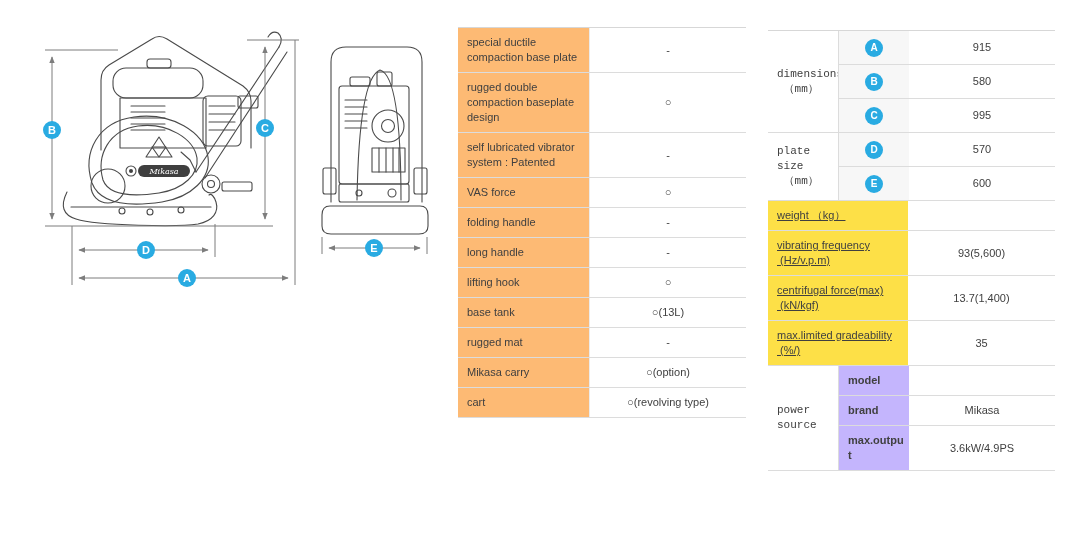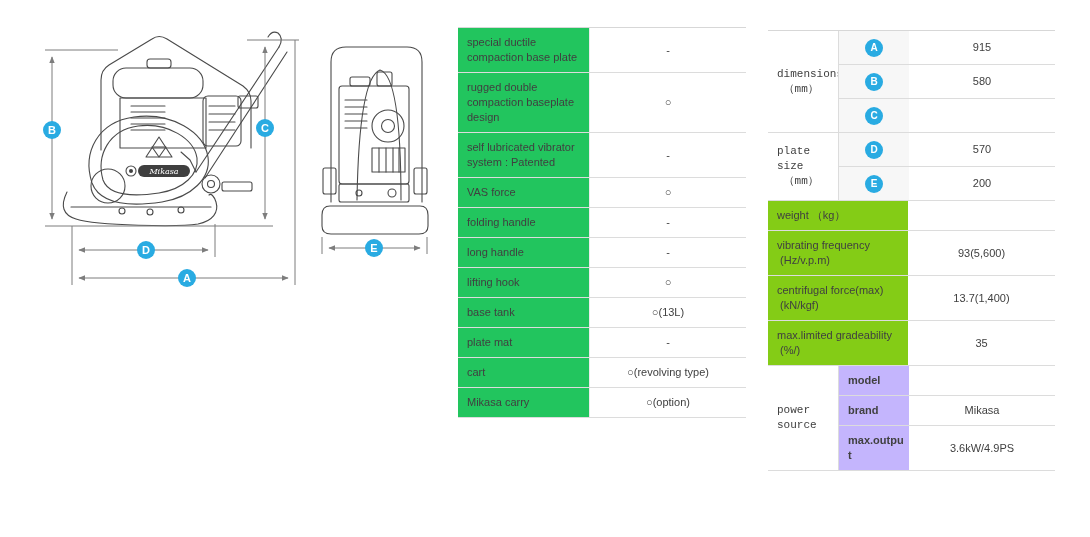--- a/index.html
+++ b/index.html
@@ -5,38 +5,38 @@
   html,body{margin:0;padding:0;background:#ffffff;}
   .canvas{
     position:relative;width:1090px;height:537px;background:#ffffff;
     font-family:"Liberation Sans", sans-serif;color:#404040;overflow:hidden;
   }
   
   .diagram{position:absolute;left:0;top:0;}
   
   .features{position:absolute;left:458px;top:27px;width:288px;border-top:1px solid #d7d7d7;font-size:11px;}
   .f-row{display:flex;border-bottom:1px solid #dcdcdc;align-items:stretch;}
-  .f-label{width:132px;box-sizing:border-box;background:#22c55e;border-right:1px solid #ebebeb;
+  .f-label{width:132px;box-sizing:border-box;background:#fdba74;border-right:1px solid #ebebeb;
            padding:7px 8px 7px 9px;line-height:15px;display:flex;align-items:center;}
   .f-value{flex:1;display:flex;align-items:center;justify-content:center;padding:7px 2px;line-height:15px;}
   
   .specs{position:absolute;left:768px;top:30px;width:287px;border-top:1px solid #d7d7d7;font-size:11px;}
   .s-group{display:flex;border-bottom:1px solid #dcdcdc;align-items:stretch;}
   .s-glabel{width:70px;box-sizing:border-box;padding:4px 2px 4px 9px;display:flex;align-items:center;
             white-space:pre-wrap;line-height:15px;font-family:Liberation Mono, monospace;}
   .s-subs{flex:1;border-left:1px solid #dcdcdc;}
   .s-sub{display:flex;align-items:stretch;}
   .s-sub + .s-sub{border-top:1px solid #dcdcdc;}
   .badge-cell{width:70px;box-sizing:border-box;background:#f7f7f7;display:flex;align-items:center;justify-content:center;min-height:33px;}
   .p-label{width:70px;box-sizing:border-box;background:#c4b5fd;display:flex;align-items:center;
            padding:7px 4px 7px 9px;line-height:15px;word-break:break-all;min-height:17px;font-weight:bold;}
   .s-value{flex:1;display:flex;align-items:center;justify-content:center;padding:2px;line-height:15px;text-align:center;}
   .s-row{display:flex;border-bottom:1px solid #dcdcdc;align-items:stretch;}
-  .s-rlabel{width:140px;box-sizing:border-box;background:#84cc16;padding:7px 2px 7px 9px;
-            white-space:pre-wrap;line-height:15px;display:flex;align-items:center;}
+  .s-rlabel{width:140px;box-sizing:border-box;background:#fde047;padding:7px 2px 7px 9px;
+            white-space:pre-wrap;line-height:15px;display:flex;align-items:center;text-decoration:underline;}
   .badge{width:18px;height:18px;border-radius:50%;background:#29abe2;color:#ffffff;
          font-weight:bold;font-size:10px;display:flex;align-items:center;justify-content:center;}
 </style>
 </head>
 <body>
 
 <div class="canvas">
 
   <svg class="diagram" width="450" height="310" viewBox="0 0 450 310">
     <defs>
@@ -163,30 +163,30 @@
     </div>
     <div class="f-row">
       <div class="f-label">lifting hook</div>
       <div class="f-value">○</div>
     </div>
     <div class="f-row">
       <div class="f-label">base tank</div>
       <div class="f-value">○(13L)</div>
     </div>
     <div class="f-row">
-      <div class="f-label">plate mat</div>
-      <div class="f-value">-</div>
+      <div class="f-label">rugged mat</div>
+      <div class="f-value">-</div>
+    </div>
+    <div class="f-row">
+      <div class="f-label">Mikasa carry</div>
+      <div class="f-value">○(option)</div>
     </div>
     <div class="f-row">
       <div class="f-label">cart</div>
       <div class="f-value">○(revolving type)</div>
-    </div>
-    <div class="f-row">
-      <div class="f-label">Mikasa carry</div>
-      <div class="f-value">○(option)</div>
     </div>
   </div>
 
   <div class="specs">
 
     <div class="s-group">
       <div class="s-glabel">dimensions
  （mm）</div>
       <div class="s-subs">
         <div class="s-sub">
@@ -198,39 +198,40 @@
         <div class="s-sub">
           <div class="badge-cell">
               <span class="badge">B</span>
             </div>
           <div class="s-value">580</div>
         </div>
         <div class="s-sub">
           <div class="badge-cell">
               <span class="badge">C</span>
             </div>
+          <div class="s-value">995</div>
         </div>
       </div>
     </div>
 
     <div class="s-group">
       <div class="s-glabel">plate size
  （mm）</div>
       <div class="s-subs">
         <div class="s-sub">
           <div class="badge-cell">
               <span class="badge">D</span>
             </div>
           <div class="s-value">570</div>
         </div>
         <div class="s-sub">
           <div class="badge-cell">
               <span class="badge">E</span>
             </div>
-          <div class="s-value">200</div>
+          <div class="s-value">600</div>
         </div>
       </div>
     </div>
 
     <div class="s-row">
       <div class="s-rlabel">weight （kg）</div>
     </div>
     <div class="s-row">
       <div class="s-rlabel">vibrating frequency
  (Hz/v.p.m)</div>

